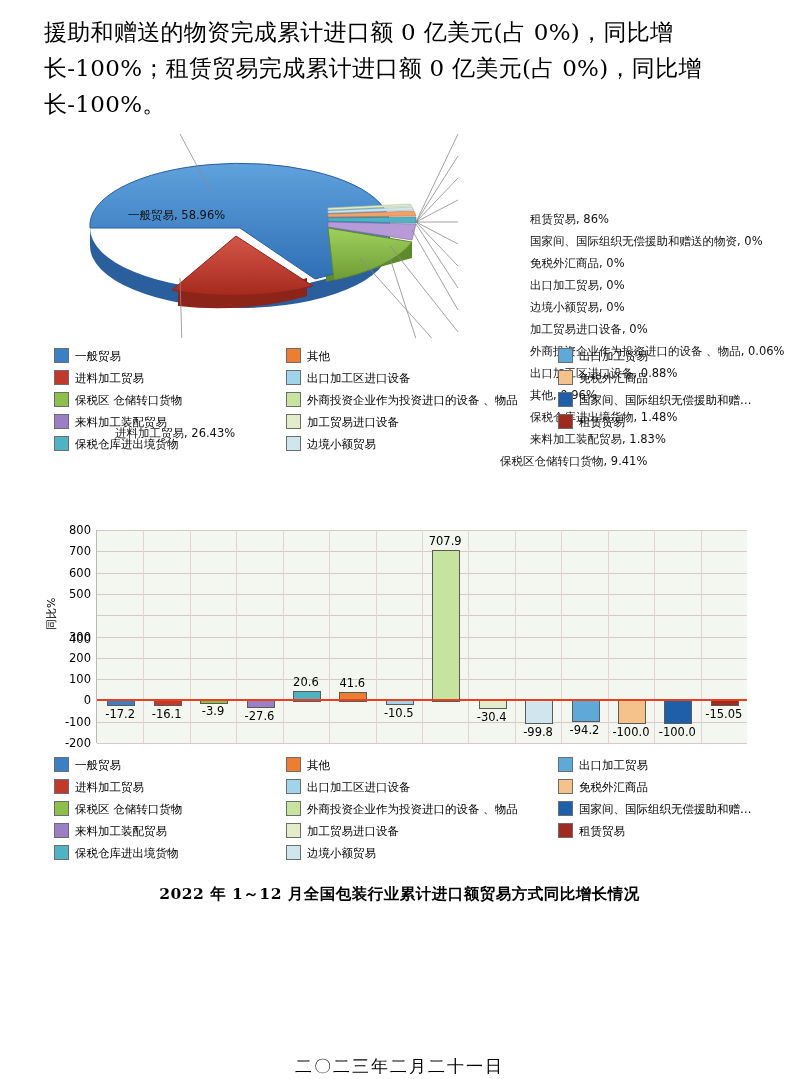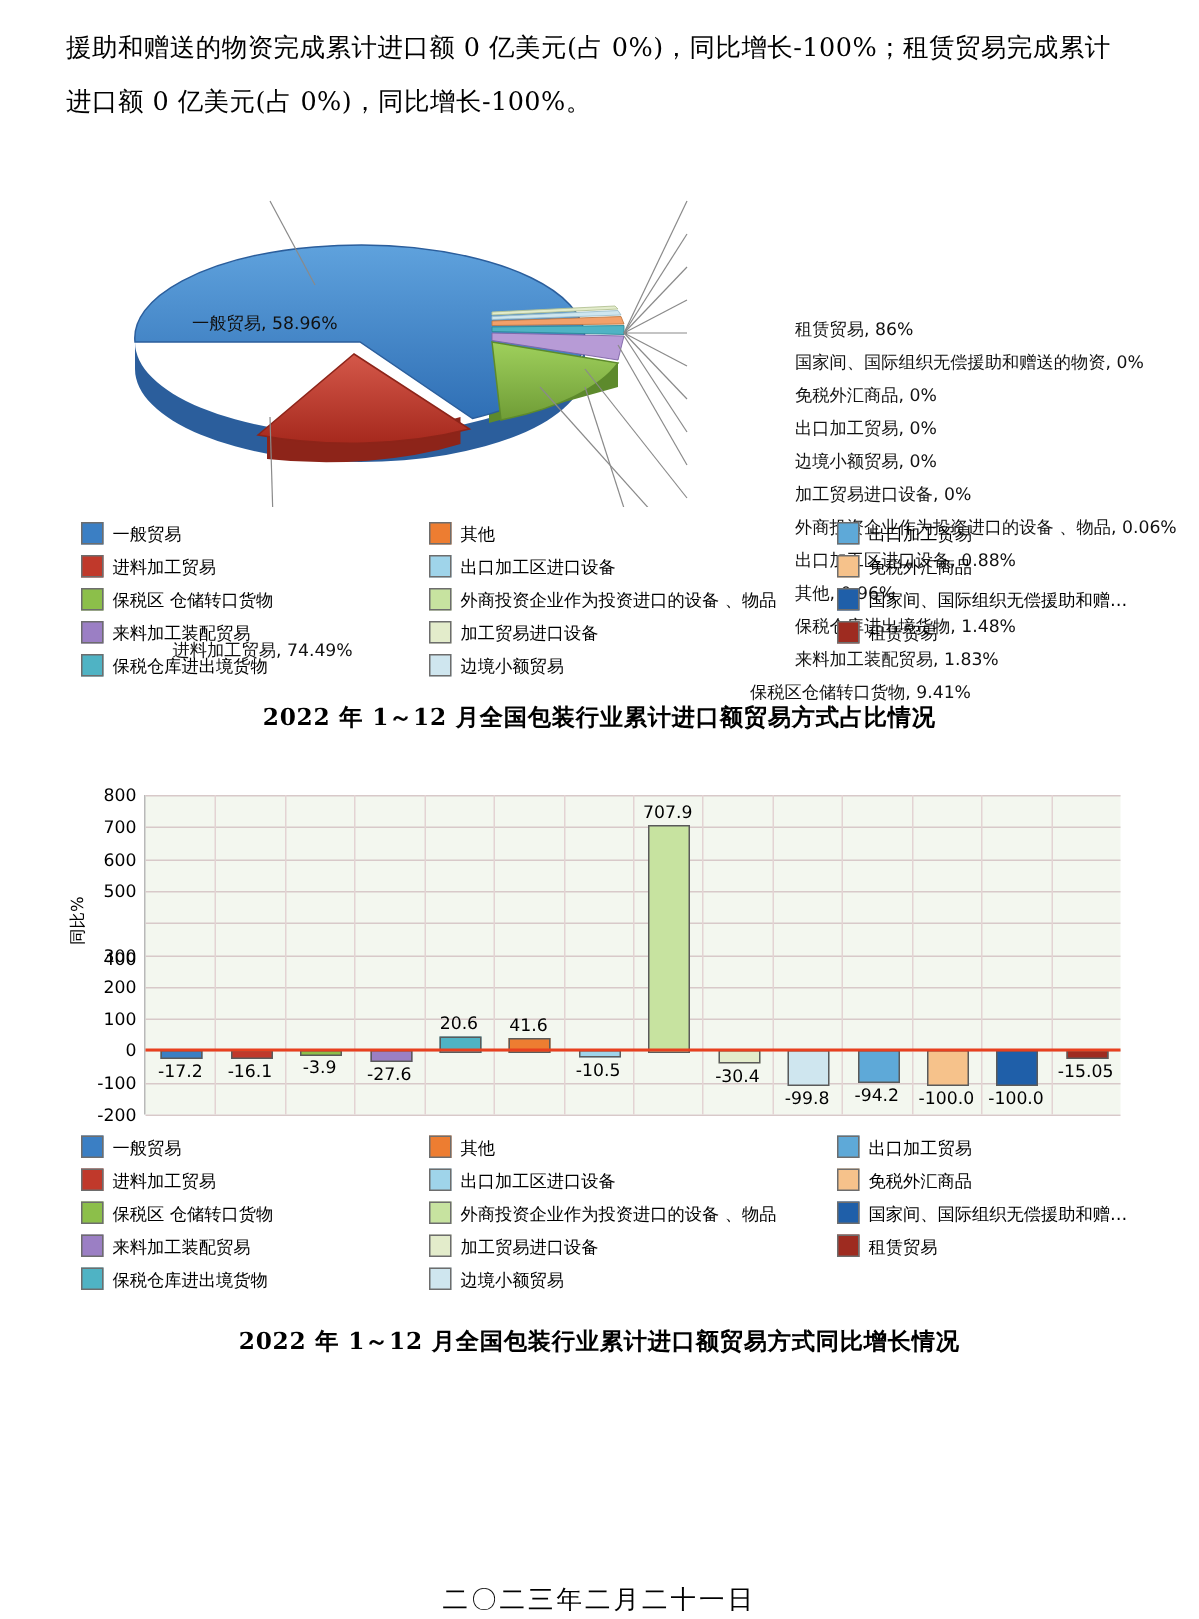--- a/index.html
+++ b/index.html
@@ -8,21 +8,21 @@
     font-family:"Liberation Serif", serif;
     color:#000;
     position:relative;
     overflow:hidden;
   }
   .page{position:relative;width:799px;height:1079px;}
 
   
   .para{
     position:absolute;left:44px;top:14px;width:712px;
-    font-size:17px;line-height:36px;
+    font-size:23px;line-height:36px;
     font-family:"DejaVu Serif", serif;
     letter-spacing:0.3px;
   }
 
   
   .pie-block{position:absolute;left:0;top:100px;width:799px;height:240px;}
   .pie-wrap{position:absolute;left:60px;top:18px;width:420px;height:220px;}
   .pie-svg{position:absolute;left:0;top:0;}
 
   .lbl{
@@ -140,21 +140,21 @@
           <path d="M300,140 L386,236"></path>
           <path d="M330,140 L368,258"></path>
           <path d="M150,72 L120,16"></path>
           <path d="M120,160 L122,228"></path>
         </g>
       </svg>
     </div>
 
     <div>
       <div class="lbl" style="left:128px;top:108px;">一般贸易, 58.96%</div>
-      <div class="lbl" style="left:115px;top:326px;">进料加工贸易, 74.49%</div>
+      <div class="lbl" style="left:115px;top:326px;">进料加工贸易, 26.43%</div>
       <div class="lbl" style="left:530px;top:112px;">租赁贸易, 86%</div>
       <div class="lbl" style="left:530px;top:134px;">国家间、国际组织无偿援助和赠送的物资, 0%</div>
       <div class="lbl" style="left:530px;top:156px;">免税外汇商品, 0%</div>
       <div class="lbl" style="left:530px;top:178px;">出口加工贸易, 0%</div>
       <div class="lbl" style="left:530px;top:200px;">边境小额贸易, 0%</div>
       <div class="lbl" style="left:530px;top:222px;">加工贸易进口设备, 0%</div>
       <div class="lbl" style="left:530px;top:244px;">外商投资企业作为投资进口的设备 、物品, 0.06%</div>
       <div class="lbl" style="left:530px;top:266px;">出口加工区进口设备, 0.88%</div>
       <div class="lbl" style="left:530px;top:288px;">其他, 0.96%</div>
       <div class="lbl" style="left:530px;top:310px;">保税仓库进出境货物, 1.48%</div>
@@ -215,21 +215,20 @@
       <div class="lg-item">
         <span class="sw" style="background: rgb(79, 179, 196);"></span>
         <span class="lg-txt">保税仓库进出境货物</span>
       </div>
       <div class="lg-item">
         <span class="sw" style="background: rgb(207, 230, 239);"></span>
         <span class="lg-txt">边境小额贸易</span>
       </div>
     </div>
 
-  <div class="caption" style="top:468px;">2022 年 1～12 月全国包装行业累计进口额贸易方式占比情况</div>
 
   <div class="bar-block">
     <div class="ylab">同比%</div>
     <div class="plot" id="bar-plot">
         <div class="gridline" style="top: 213px;"></div>
         <div class="ytick" style="top: 213px;">-200</div>
         <div class="gridline" style="top: 191.7px;"></div>
         <div class="ytick" style="top: 191.7px;">-100</div>
         <div class="gridline" style="top: 170.4px;"></div>
         <div class="ytick" style="top: 170.4px;">0</div>

